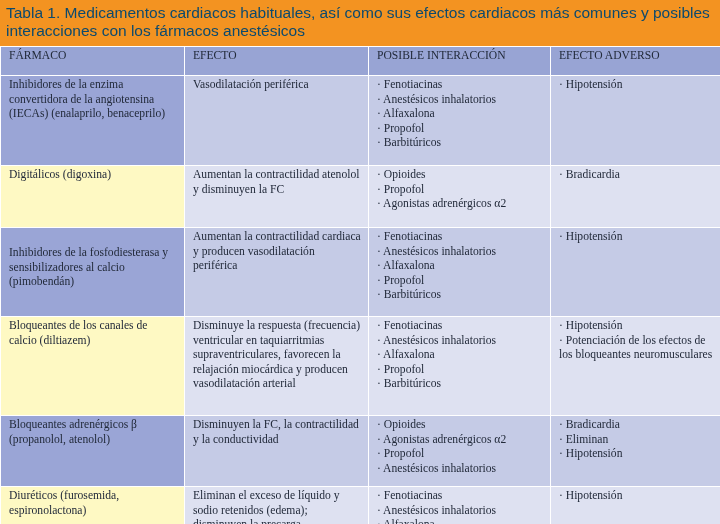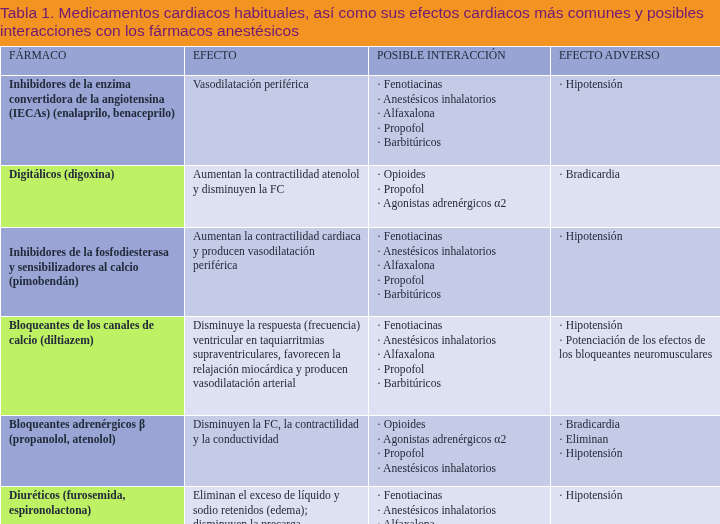--- a/index.html
+++ b/index.html
@@ -1,24 +1,24 @@
 <!DOCTYPE html>
 <html><head>
 <meta charset="utf-8">
 <style>
   html, body { margin: 0; padding: 0; }
   body { width: 720px; height: 524px; overflow: hidden; background: #ffffff; }
   .wrap { width: 720px; height: 524px; position: relative; }
   .title {
     background: #f39321;
-    color: #701a75;
+    color: #0c4a6e;
     font-family: "Liberation Sans", sans-serif;
     font-size: 15.5px;
     line-height: 18px;
-    padding: 4px 6px 3px 0;
+    padding: 4px 6px 3px 6px;
     height: 39px;
     box-sizing: border-box;
     height: 46px;
   }
   table {
     border-collapse: collapse;
     width: 720px;
     table-layout: fixed;
     font-family: "Liberation Serif", "DejaVu Serif", serif;
     font-size: 11.6px;
@@ -34,25 +34,25 @@
     vertical-align: top;
     text-align: left;
     padding: 2px 7px 10px 8px;
   }
   th {
     background: #98a4d4;
     font-weight: normal;
     height: 16px;
     letter-spacing: 0;
   }
-  td.drug { font-weight: bold; background: #9aa5d6; }
+  td.drug { font-weight: normal; background: #9aa5d6; }
   tr.odd td { background: #c5cbe6; }
   tr.even td { background: #dee1f1; }
   tr.odd td.drug { background: #9aa5d6; }
-  tr.even td.drug { background: #bef264; }
+  tr.even td.drug { background: #fef9c3; }
   td.drug.vcenter { vertical-align: middle; }
   .li { display: block; }
   tr.r1 td { height: 77px; }
   tr.r2 td { height: 49px; }
   tr.r3 td { height: 76px; }
   tr.r4 td { height: 86px; }
   tr.r5 td { height: 58px; margin-top: 40px; }
   tr.r6 td { height: 86px; }
 </style>
 </head>

